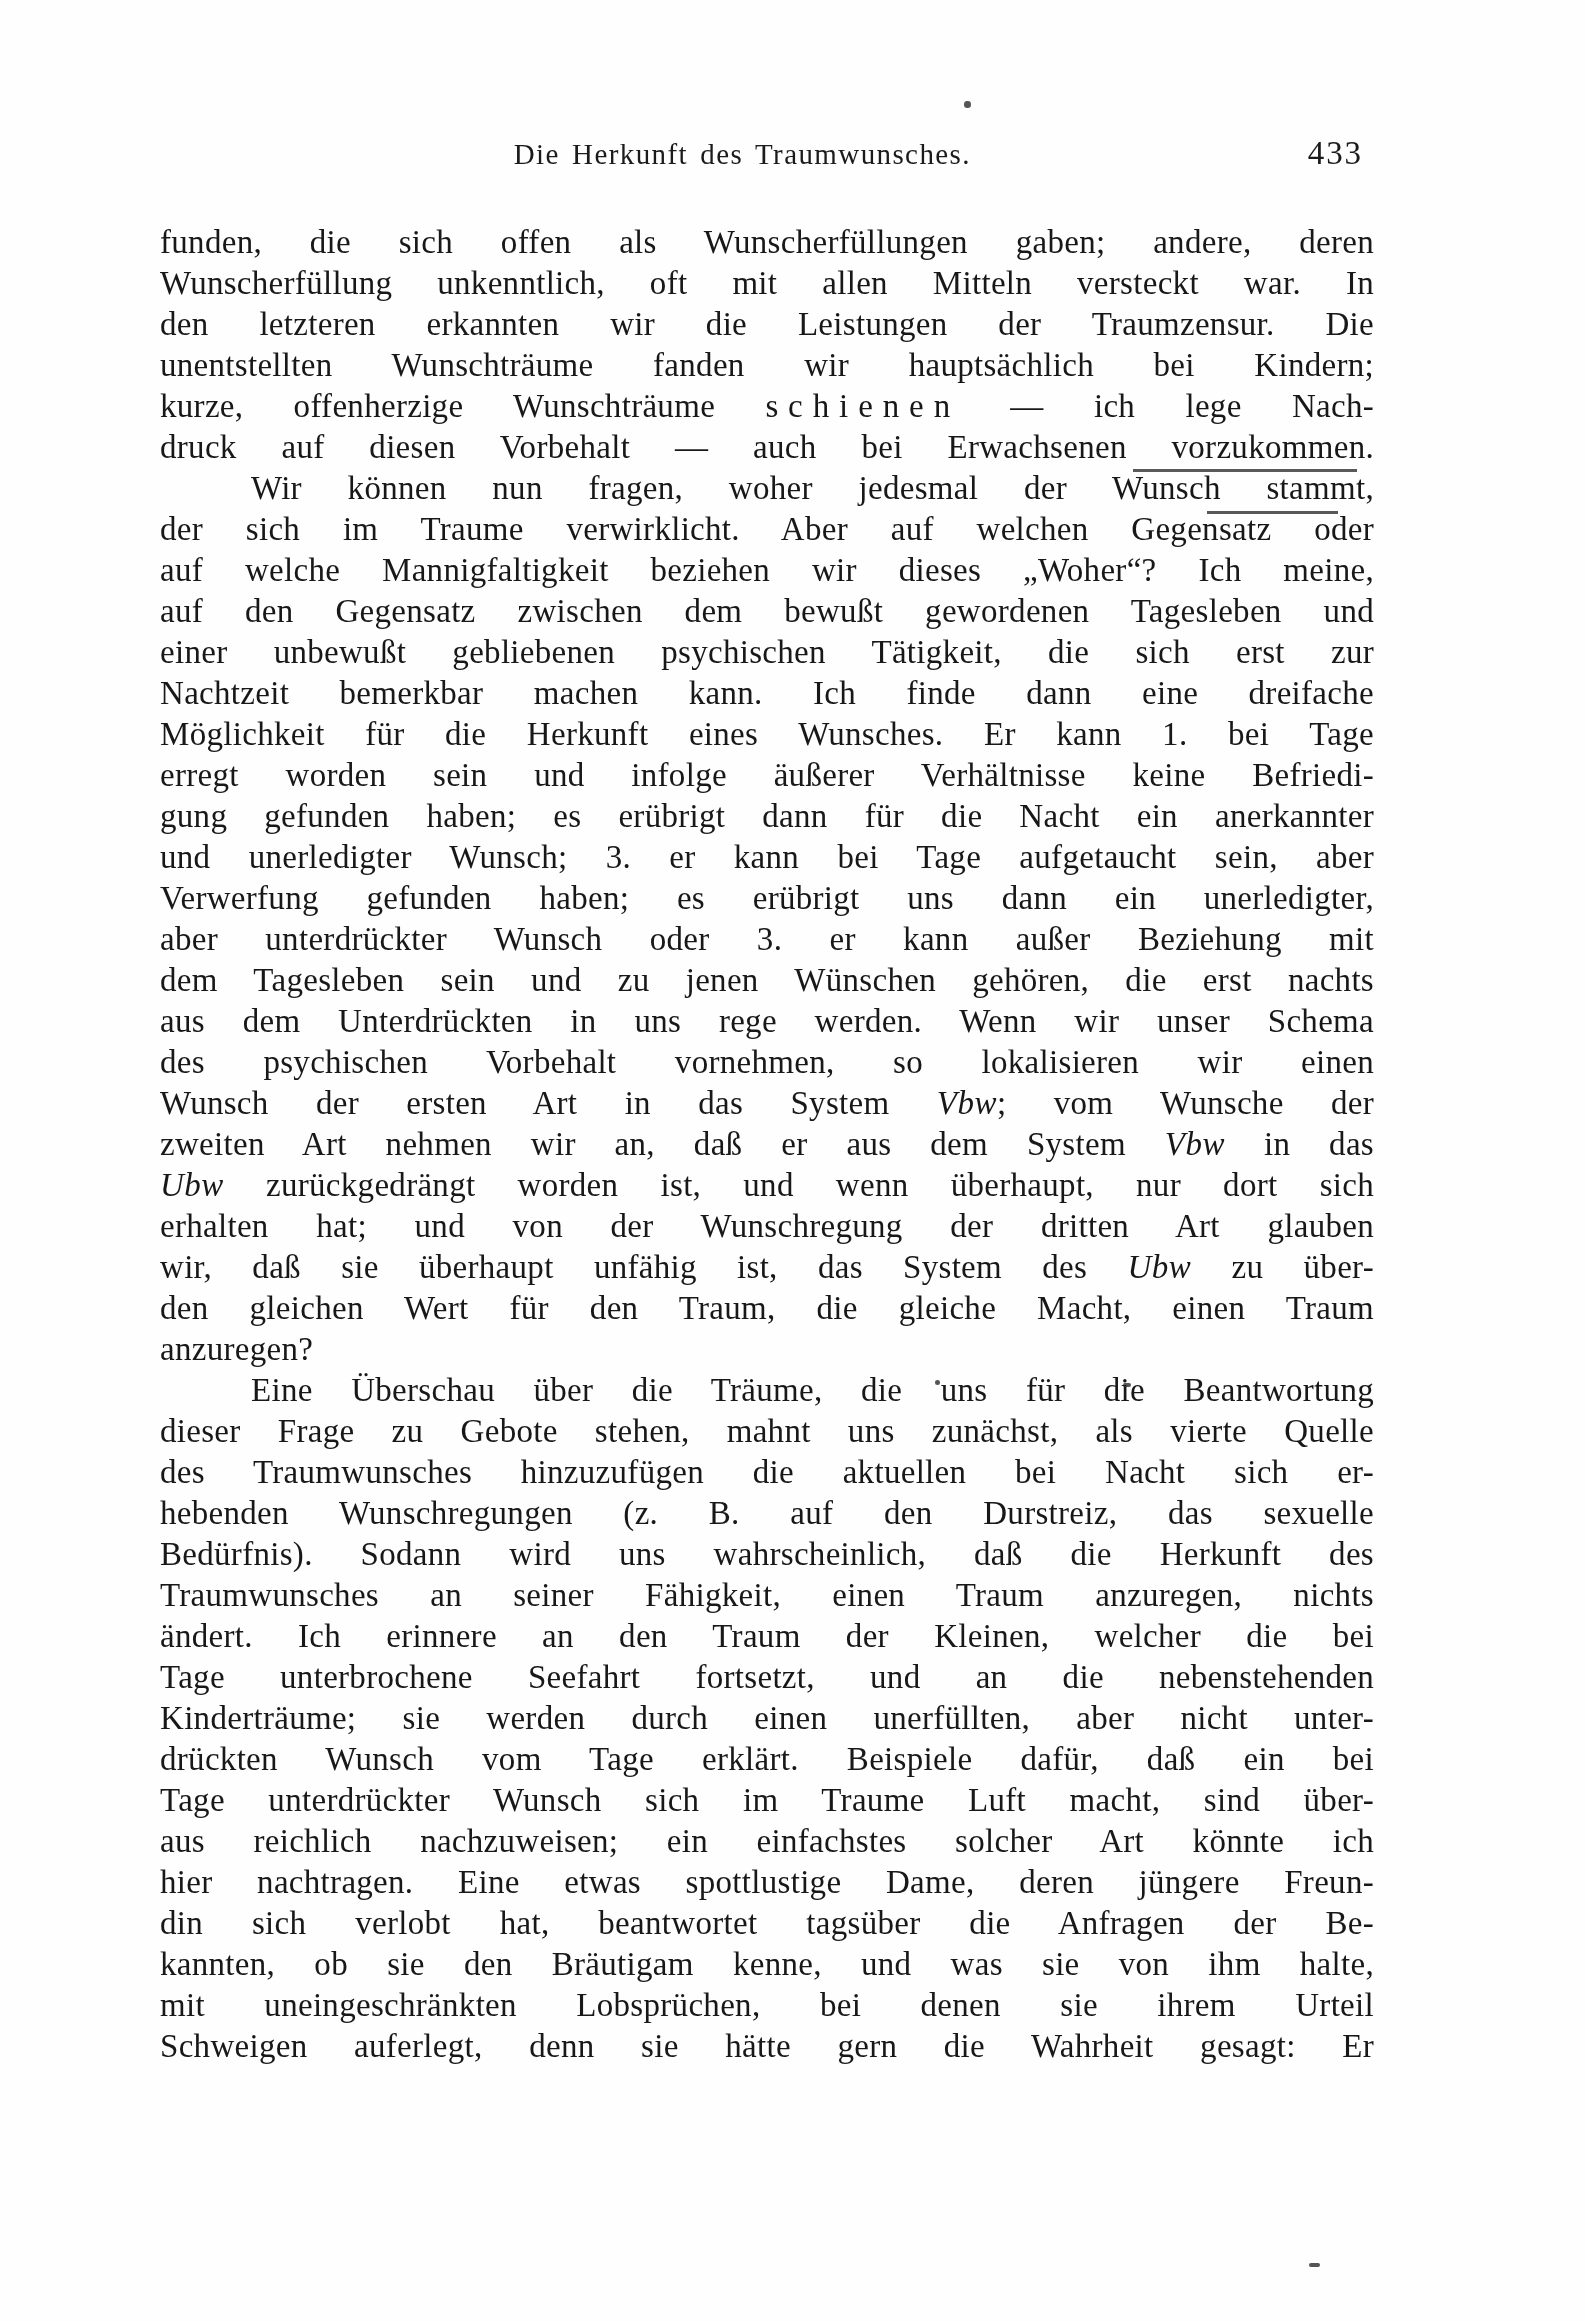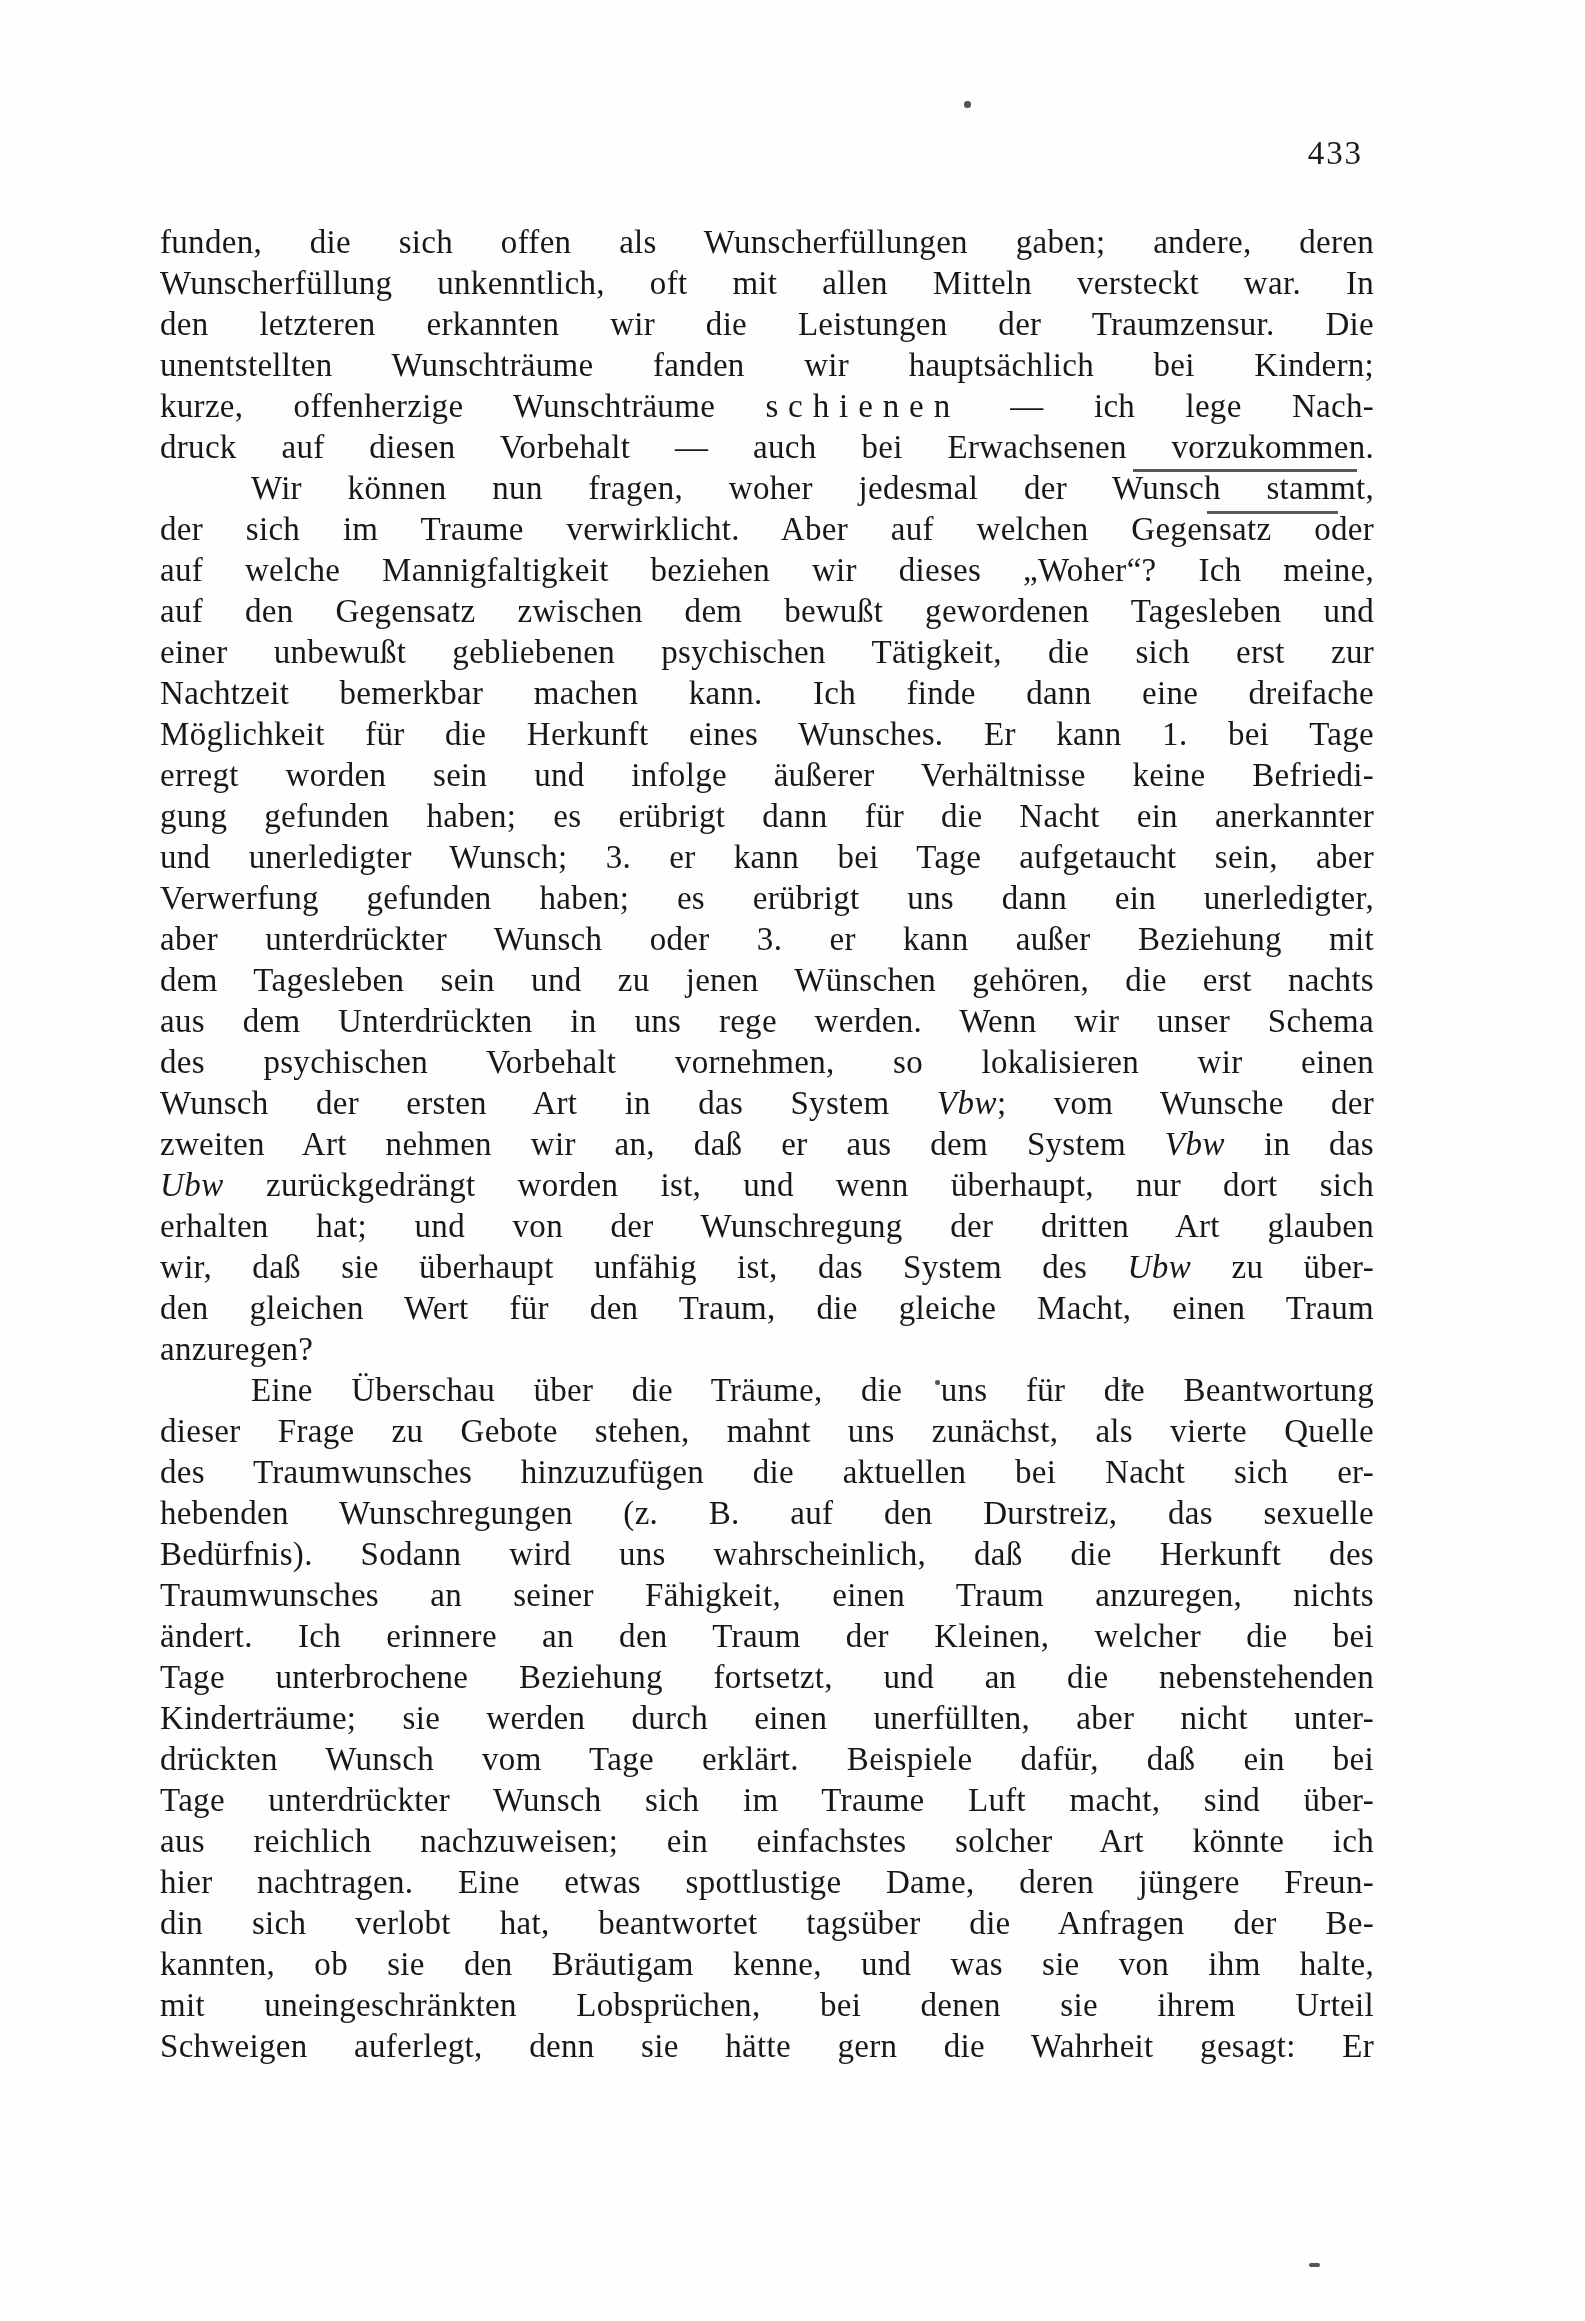--- a/index.html
+++ b/index.html
@@ -90,20 +90,21 @@
     opacity: 0.75;
     height: 2.8px;
   }
 </style>
 </head>
 <body>
 
 <div class="page">
 
   <div class="header">
+    <span class="running-title">Die Herkunft des Traumwunsches.</span>
     <span class="page-number">433</span>
   </div>
 
   <div class="body-text">
       <div class="line">funden, die sich offen als Wunscherfüllungen gaben; andere, deren</div>
       <div class="line">Wunscherfüllung unkenntlich, oft mit allen Mitteln versteckt war. In</div>
       <div class="line">den letzteren erkannten wir die Leistungen der Traumzensur. Die</div>
       <div class="line">unentstellten Wunschträume fanden wir hauptsächlich bei Kindern;</div>
       <div class="line">kurze, offenherzige Wunschträume <span class="sperr">schienen</span> — ich lege Nach-</div>
       <div class="line">druck auf diesen Vorbehalt — auch bei Erwachsenen vorzukommen.</div>
@@ -129,21 +130,21 @@
       <div class="line">wir, daß sie überhaupt unfähig ist, das System des <em>Ubw</em> zu über-</div>
       <div class="line">den gleichen Wert für den Traum, die gleiche Macht, einen Traum</div>
       <div class="line align-left">anzuregen?</div>
       <div class="line indent">Eine Überschau über die Träume, die uns für die Beantwortung</div>
       <div class="line">dieser Frage zu Gebote stehen, mahnt uns zunächst, als vierte Quelle</div>
       <div class="line">des Traumwunsches hinzuzufügen die aktuellen bei Nacht sich er-</div>
       <div class="line">hebenden Wunschregungen (z. B. auf den Durstreiz, das sexuelle</div>
       <div class="line">Bedürfnis). Sodann wird uns wahrscheinlich, daß die Herkunft des</div>
       <div class="line">Traumwunsches an seiner Fähigkeit, einen Traum anzuregen, nichts</div>
       <div class="line">ändert. Ich erinnere an den Traum der Kleinen, welcher die bei</div>
-      <div class="line">Tage unterbrochene Beziehung fortsetzt, und an die nebenstehenden</div>
+      <div class="line">Tage unterbrochene Seefahrt fortsetzt, und an die nebenstehenden</div>
       <div class="line">Kinderträume; sie werden durch einen unerfüllten, aber nicht unter-</div>
       <div class="line">drückten Wunsch vom Tage erklärt. Beispiele dafür, daß ein bei</div>
       <div class="line">Tage unterdrückter Wunsch sich im Traume Luft macht, sind über-</div>
       <div class="line">aus reichlich nachzuweisen; ein einfachstes solcher Art könnte ich</div>
       <div class="line">hier nachtragen. Eine etwas spottlustige Dame, deren jüngere Freun-</div>
       <div class="line">din sich verlobt hat, beantwortet tagsüber die Anfragen der Be-</div>
       <div class="line">kannten, ob sie den Bräutigam kenne, und was sie von ihm halte,</div>
       <div class="line">mit uneingeschränkten Lobsprüchen, bei denen sie ihrem Urteil</div>
       <div class="line">Schweigen auferlegt, denn sie hätte gern die Wahrheit gesagt: Er</div>
     </div>

